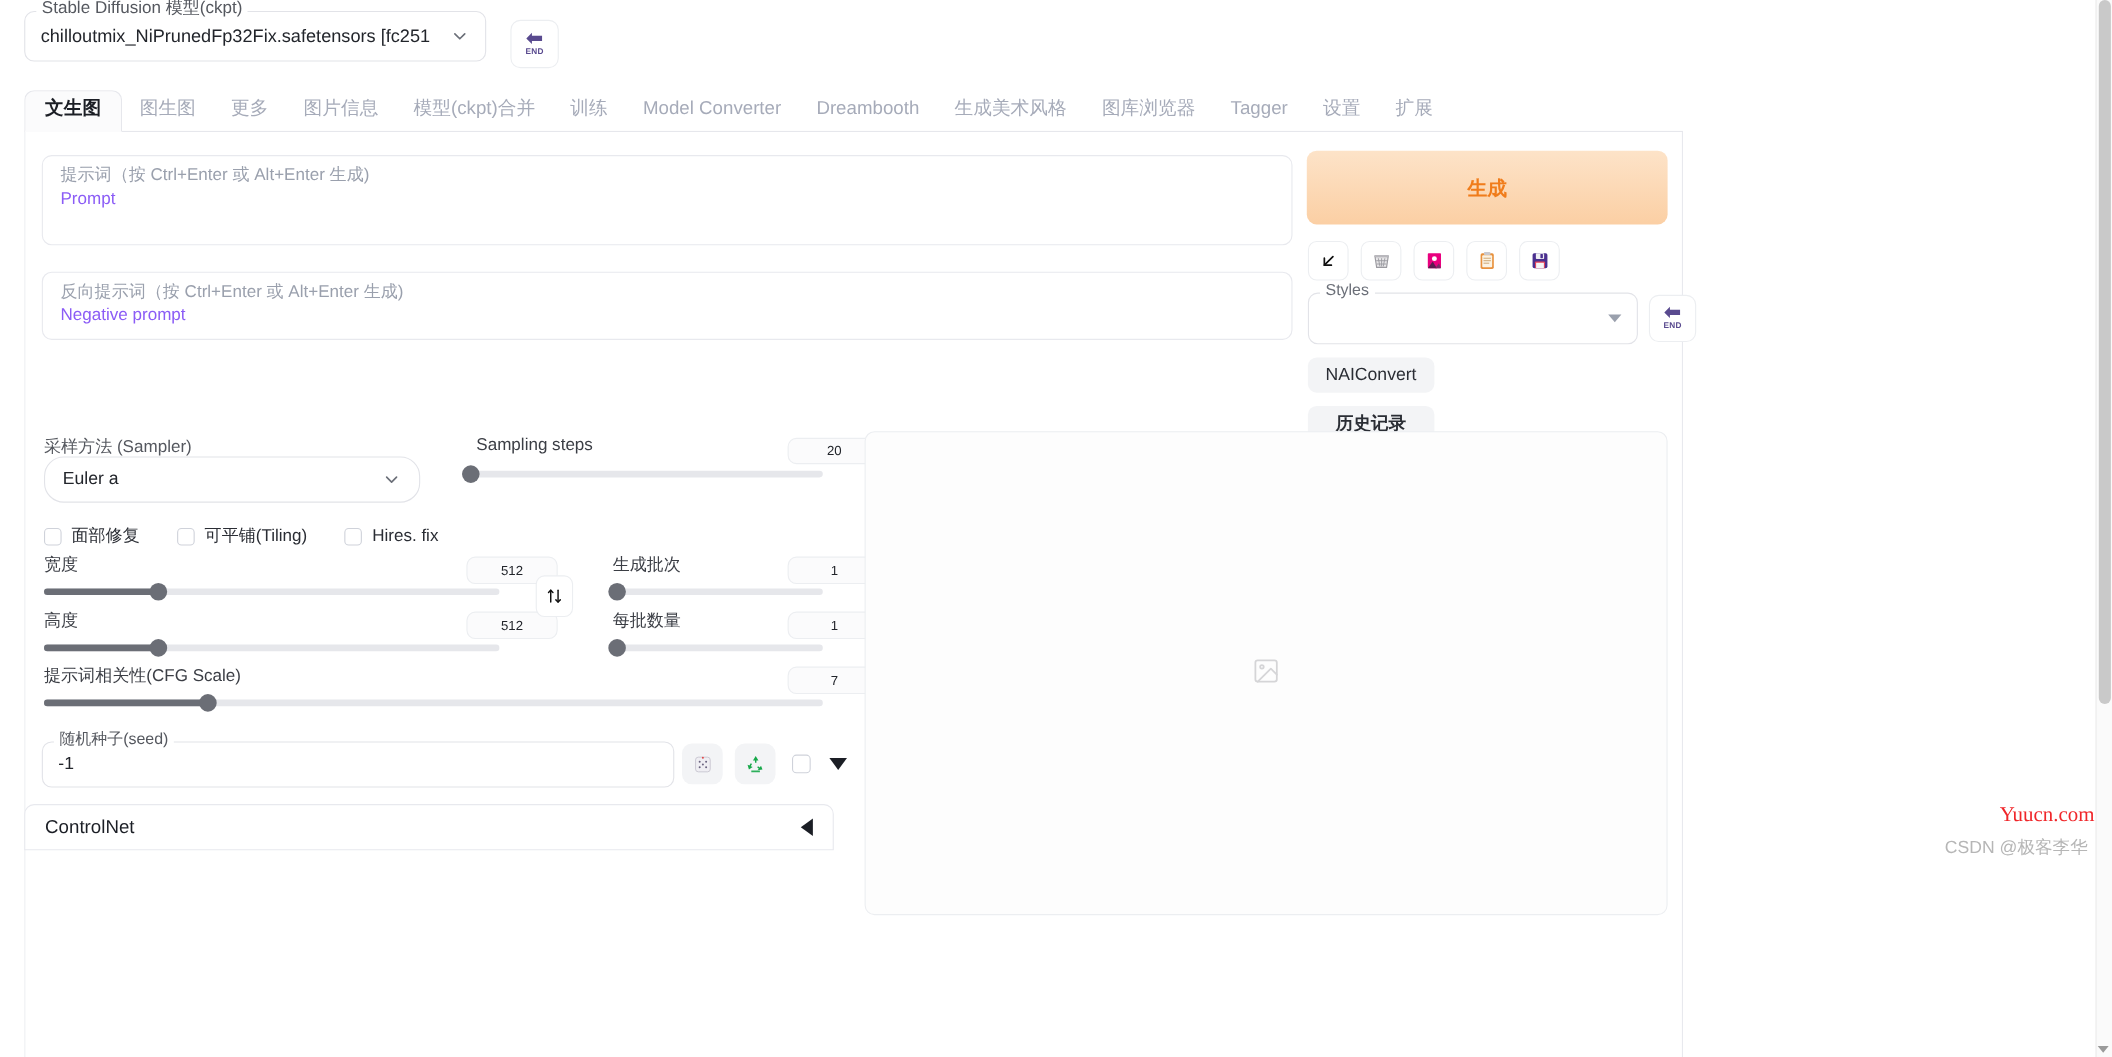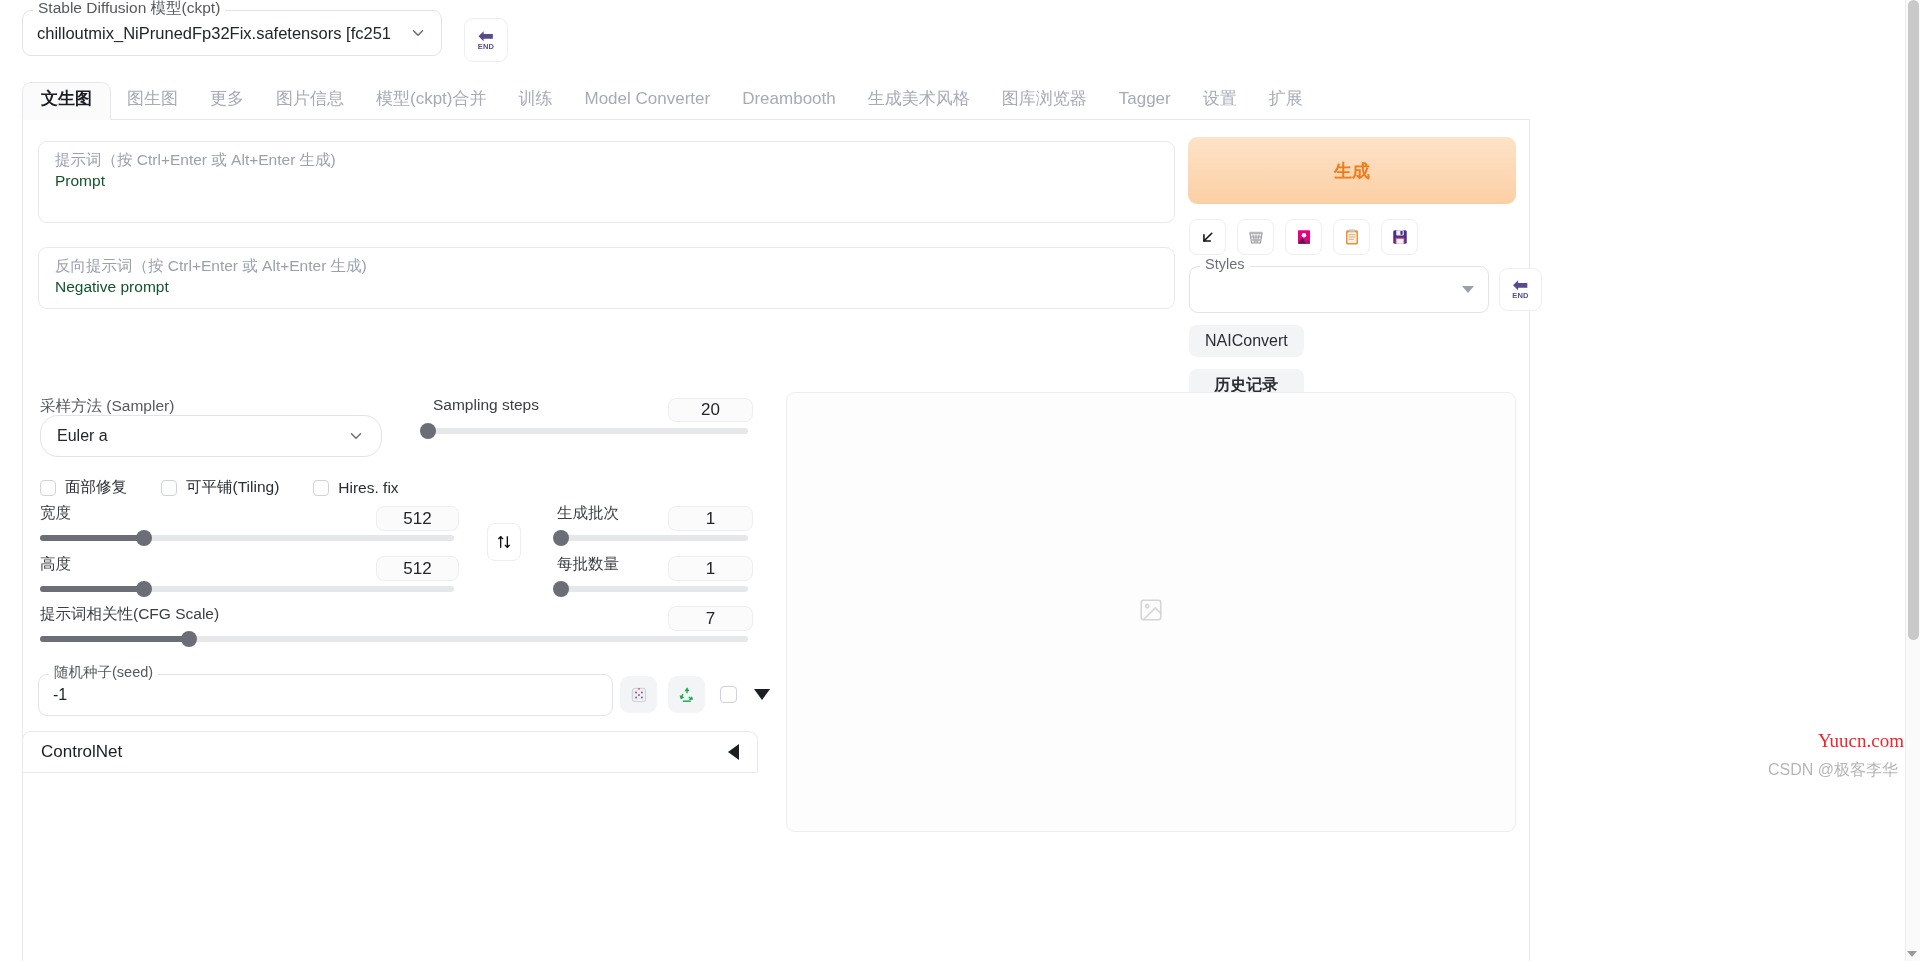--- a/index.html
+++ b/index.html
@@ -93,21 +93,21 @@
   
   .prompt-box {
     position: absolute;
     border: 1px solid #e8e9ee; border-radius: 9px;
     background: #fff;
     padding: 8px 16px;
   }
   #prompt-pos { left: 38px; top: 141px; width: 1137px; height: 82px; }
   #prompt-neg { left: 38px; top: 247px; width: 1137px; height: 62px; }
   .ph-line1 { font-size: 15.5px; color: #9aa0ad; line-height: 1.35; }
-  .ph-line2 { font-size: 15.5px; color: #14532d; line-height: 1.35; }
+  .ph-line2 { font-size: 15.5px; color: #8b5cf6; line-height: 1.35; }
 
   
   .generate-btn {
     position: absolute; left: 1188px; top: 137px;
     width: 328px; height: 67px;
     border-radius: 9px;
     background: linear-gradient(180deg,#fde3c8 0%, #fbcfa4 100%);
     display: flex; align-items: center; justify-content: center;
     font-size: 18px; font-weight: 700; color: #f07c1b;
   }
@@ -168,21 +168,21 @@
     position: absolute; left: 40px; top: 396px;
     font-size: 15.5px; color: #55585f;
   }
   .sampler-value { font-size: 16px; color: #22252b; }
 
   .steps-label { position: absolute; left: 433px; top: 396px; font-size: 15.5px; color: #3b3e45; }
   .num-box {
     position: absolute;
     border: 1px solid #eceef1; border-radius: 8px; background: #fbfbfc;
     display: flex; align-items: center; justify-content: center;
-    font-size: 17px; color: #22252b;
+    font-size: 12px; color: #22252b; margin-left: 48px;
   }
   #steps-num { left: 668px; top: 398px; width: 85px; height: 24px; }
   #width-num { left: 376px; top: 506px; width: 83px; height: 25px; }
   #height-num { left: 376px; top: 556px; width: 83px; height: 25px; }
   #batchcount-num { left: 668px; top: 506px; width: 85px; height: 25px; }
   #batchsize-num { left: 668px; top: 556px; width: 85px; height: 25px; }
   #cfg-num { left: 668px; top: 606px; width: 85px; height: 25px; }
 
   
   .slider { position: absolute; height: 6px; border-radius: 4px; background: #e6e7eb; }

